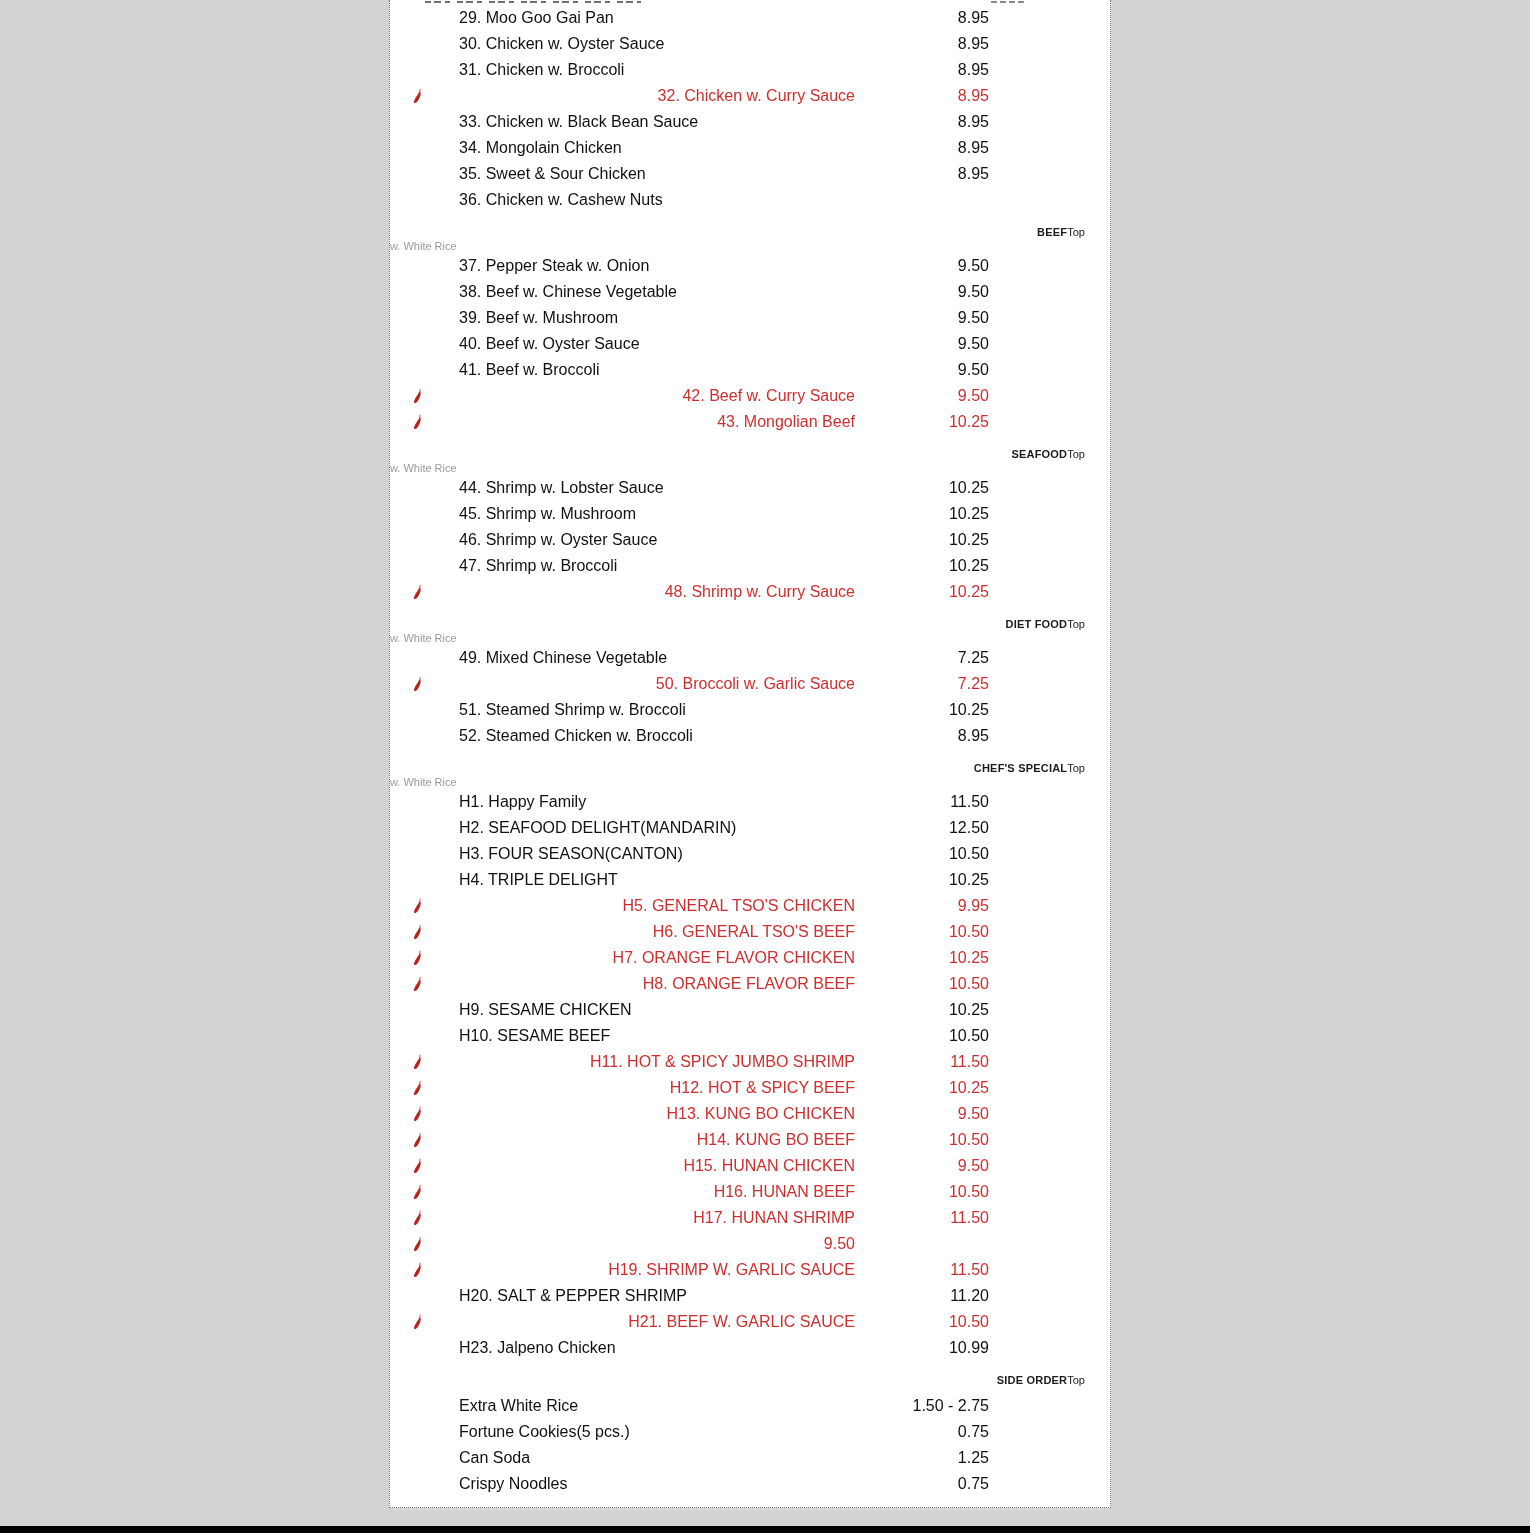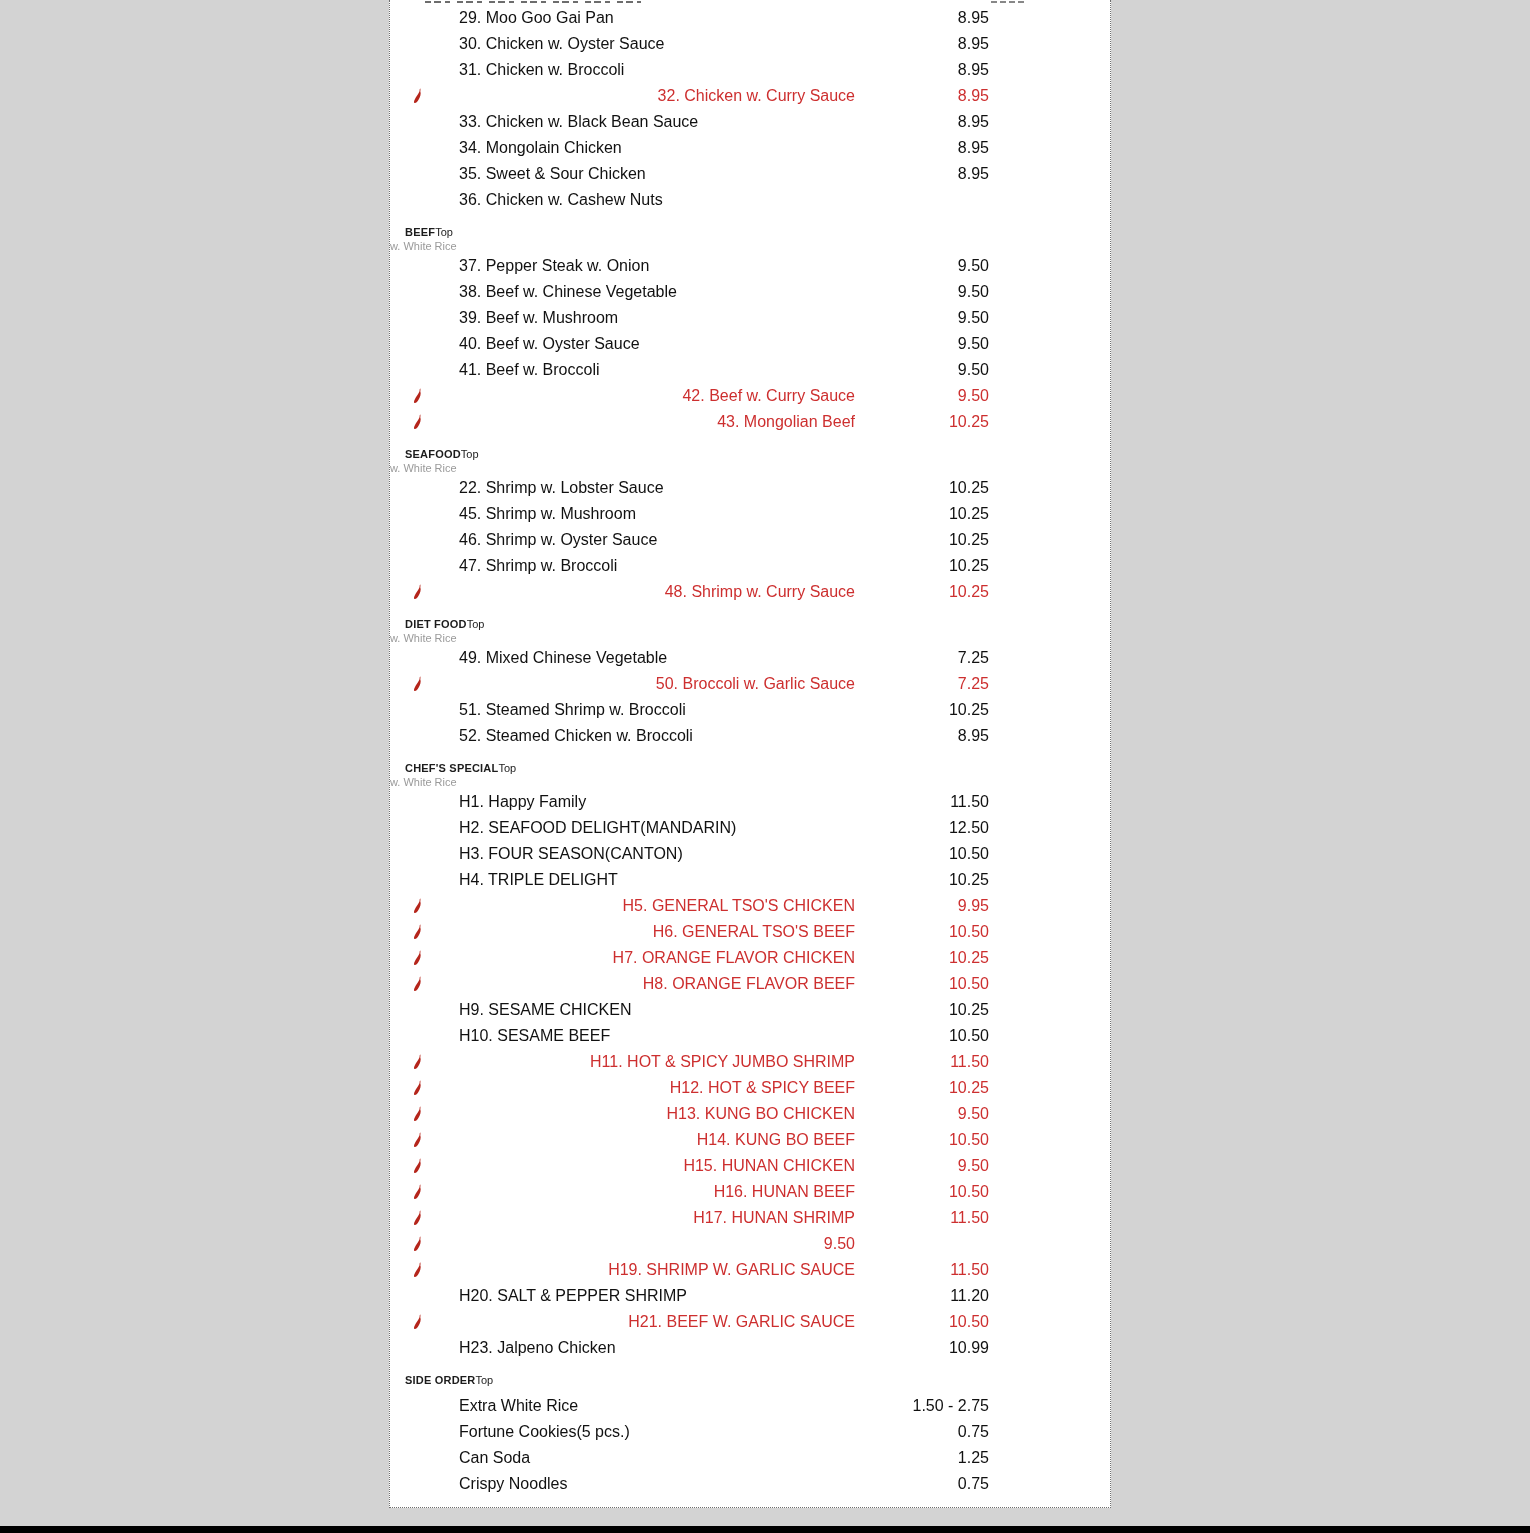--- a/index.html
+++ b/index.html
@@ -23,21 +23,21 @@
     background:repeating-linear-gradient(90deg,#3c3c3c 0 6px,transparent 6px 9px,#3c3c3c 9px 16px,transparent 16px 20px,#3c3c3c 20px 25px,transparent 25px 32px);
     opacity:.75;
   }
   .clip-frag-price{
     position:absolute;top:1px;left:601px;width:34px;height:2px;
     background:repeating-linear-gradient(90deg,#6a6a6a 0 6px,transparent 6px 9px);
     opacity:.8;
   }
 
   .sec-header{
-    display:flex;justify-content:flex-start;align-items:center;
+    display:flex;justify-content:flex-end;align-items:center;
     height:14px;line-height:14px;margin-top:12px;
     padding:0 25px 0 15px;
   }
   .sec-title{
     font-size:11px;font-weight:bold;color:#1c1c1c;letter-spacing:.2px;
   }
   .top-link{
     font-size:11px;color:#1c1c1c;text-decoration:none;cursor:pointer;
   }
   .sec-subtitle{
@@ -188,21 +188,21 @@
         </div>
         <div class="section">
           <div class="sec-header">
             <span class="sec-title">SEAFOOD</span>
             <a class="top-link" href="#">Top</a>
           </div>
           <div class="sec-subtitle">w. White Rice</div>
           <div class="item-list">
             <div class="item-row">
               <span class="icon-cell"></span>
-              <span class="item-name">22. Shrimp w. Lobster Sauce</span>
+              <span class="item-name">44. Shrimp w. Lobster Sauce</span>
               <span class="item-price">10.25</span>
               <span class="right-gap"></span>
             </div>
             <div class="item-row">
               <span class="icon-cell"></span>
               <span class="item-name">45. Shrimp w. Mushroom</span>
               <span class="item-price">10.25</span>
               <span class="right-gap"></span>
             </div>
             <div class="item-row">

